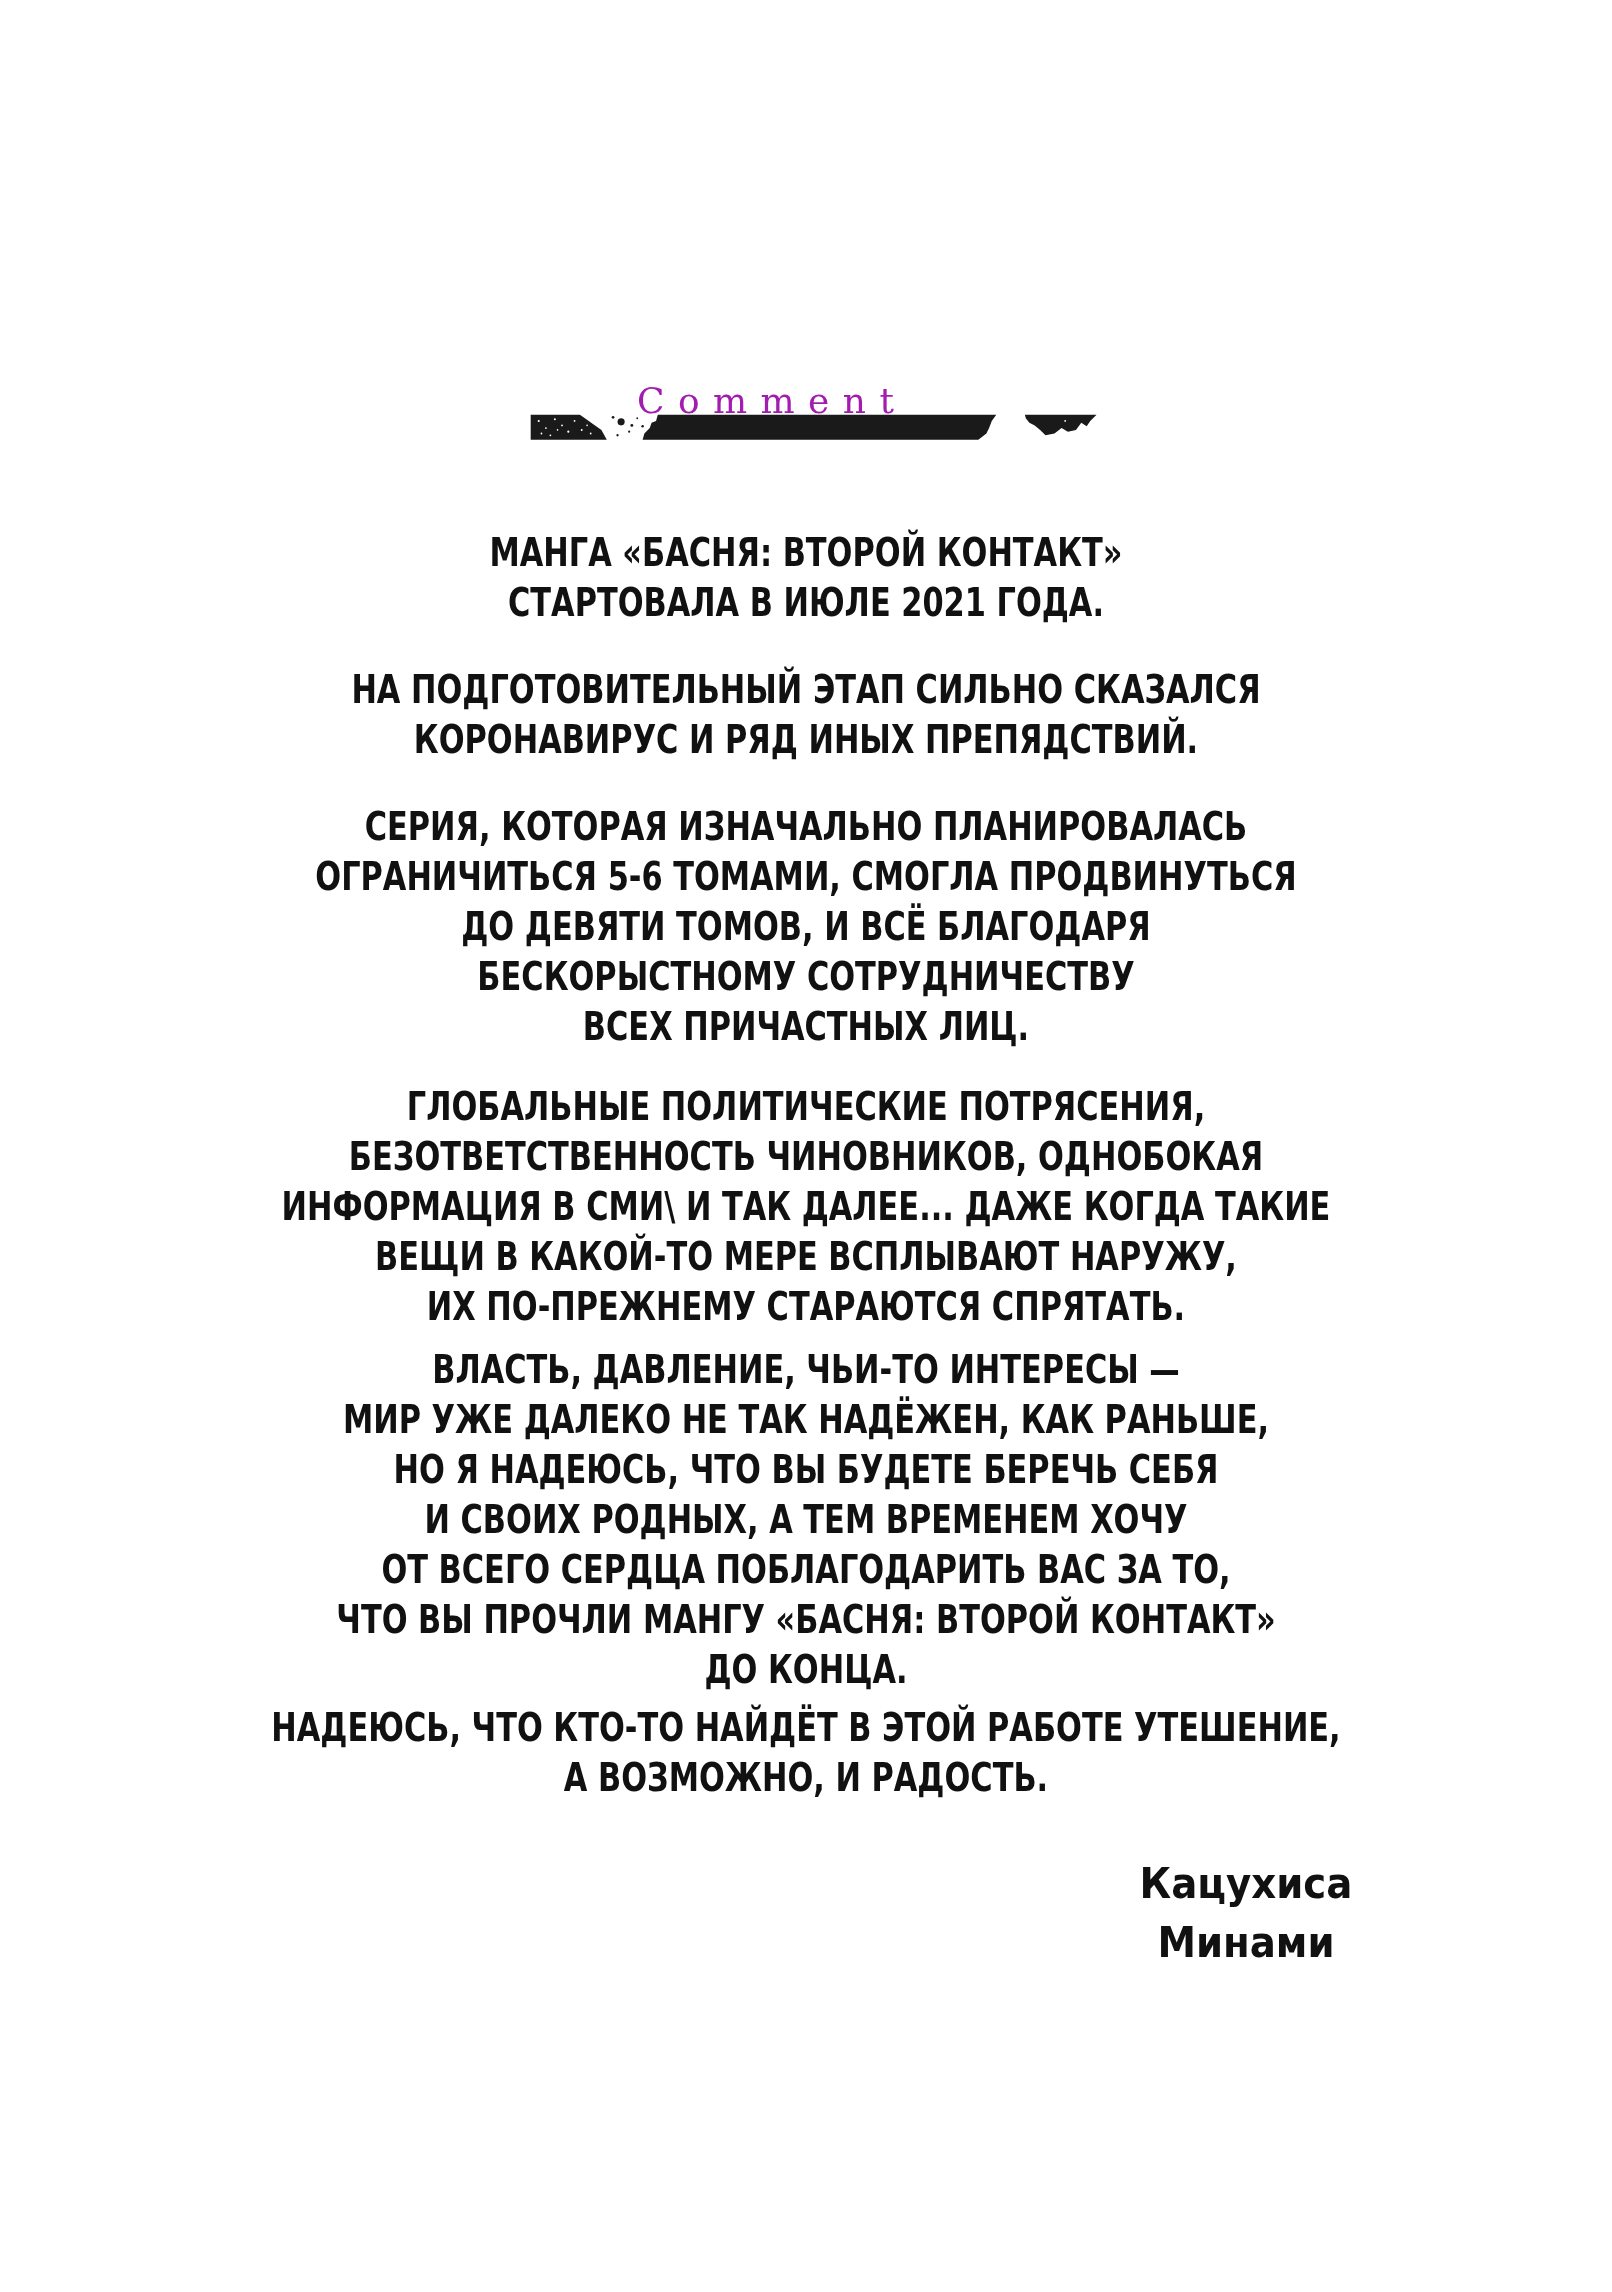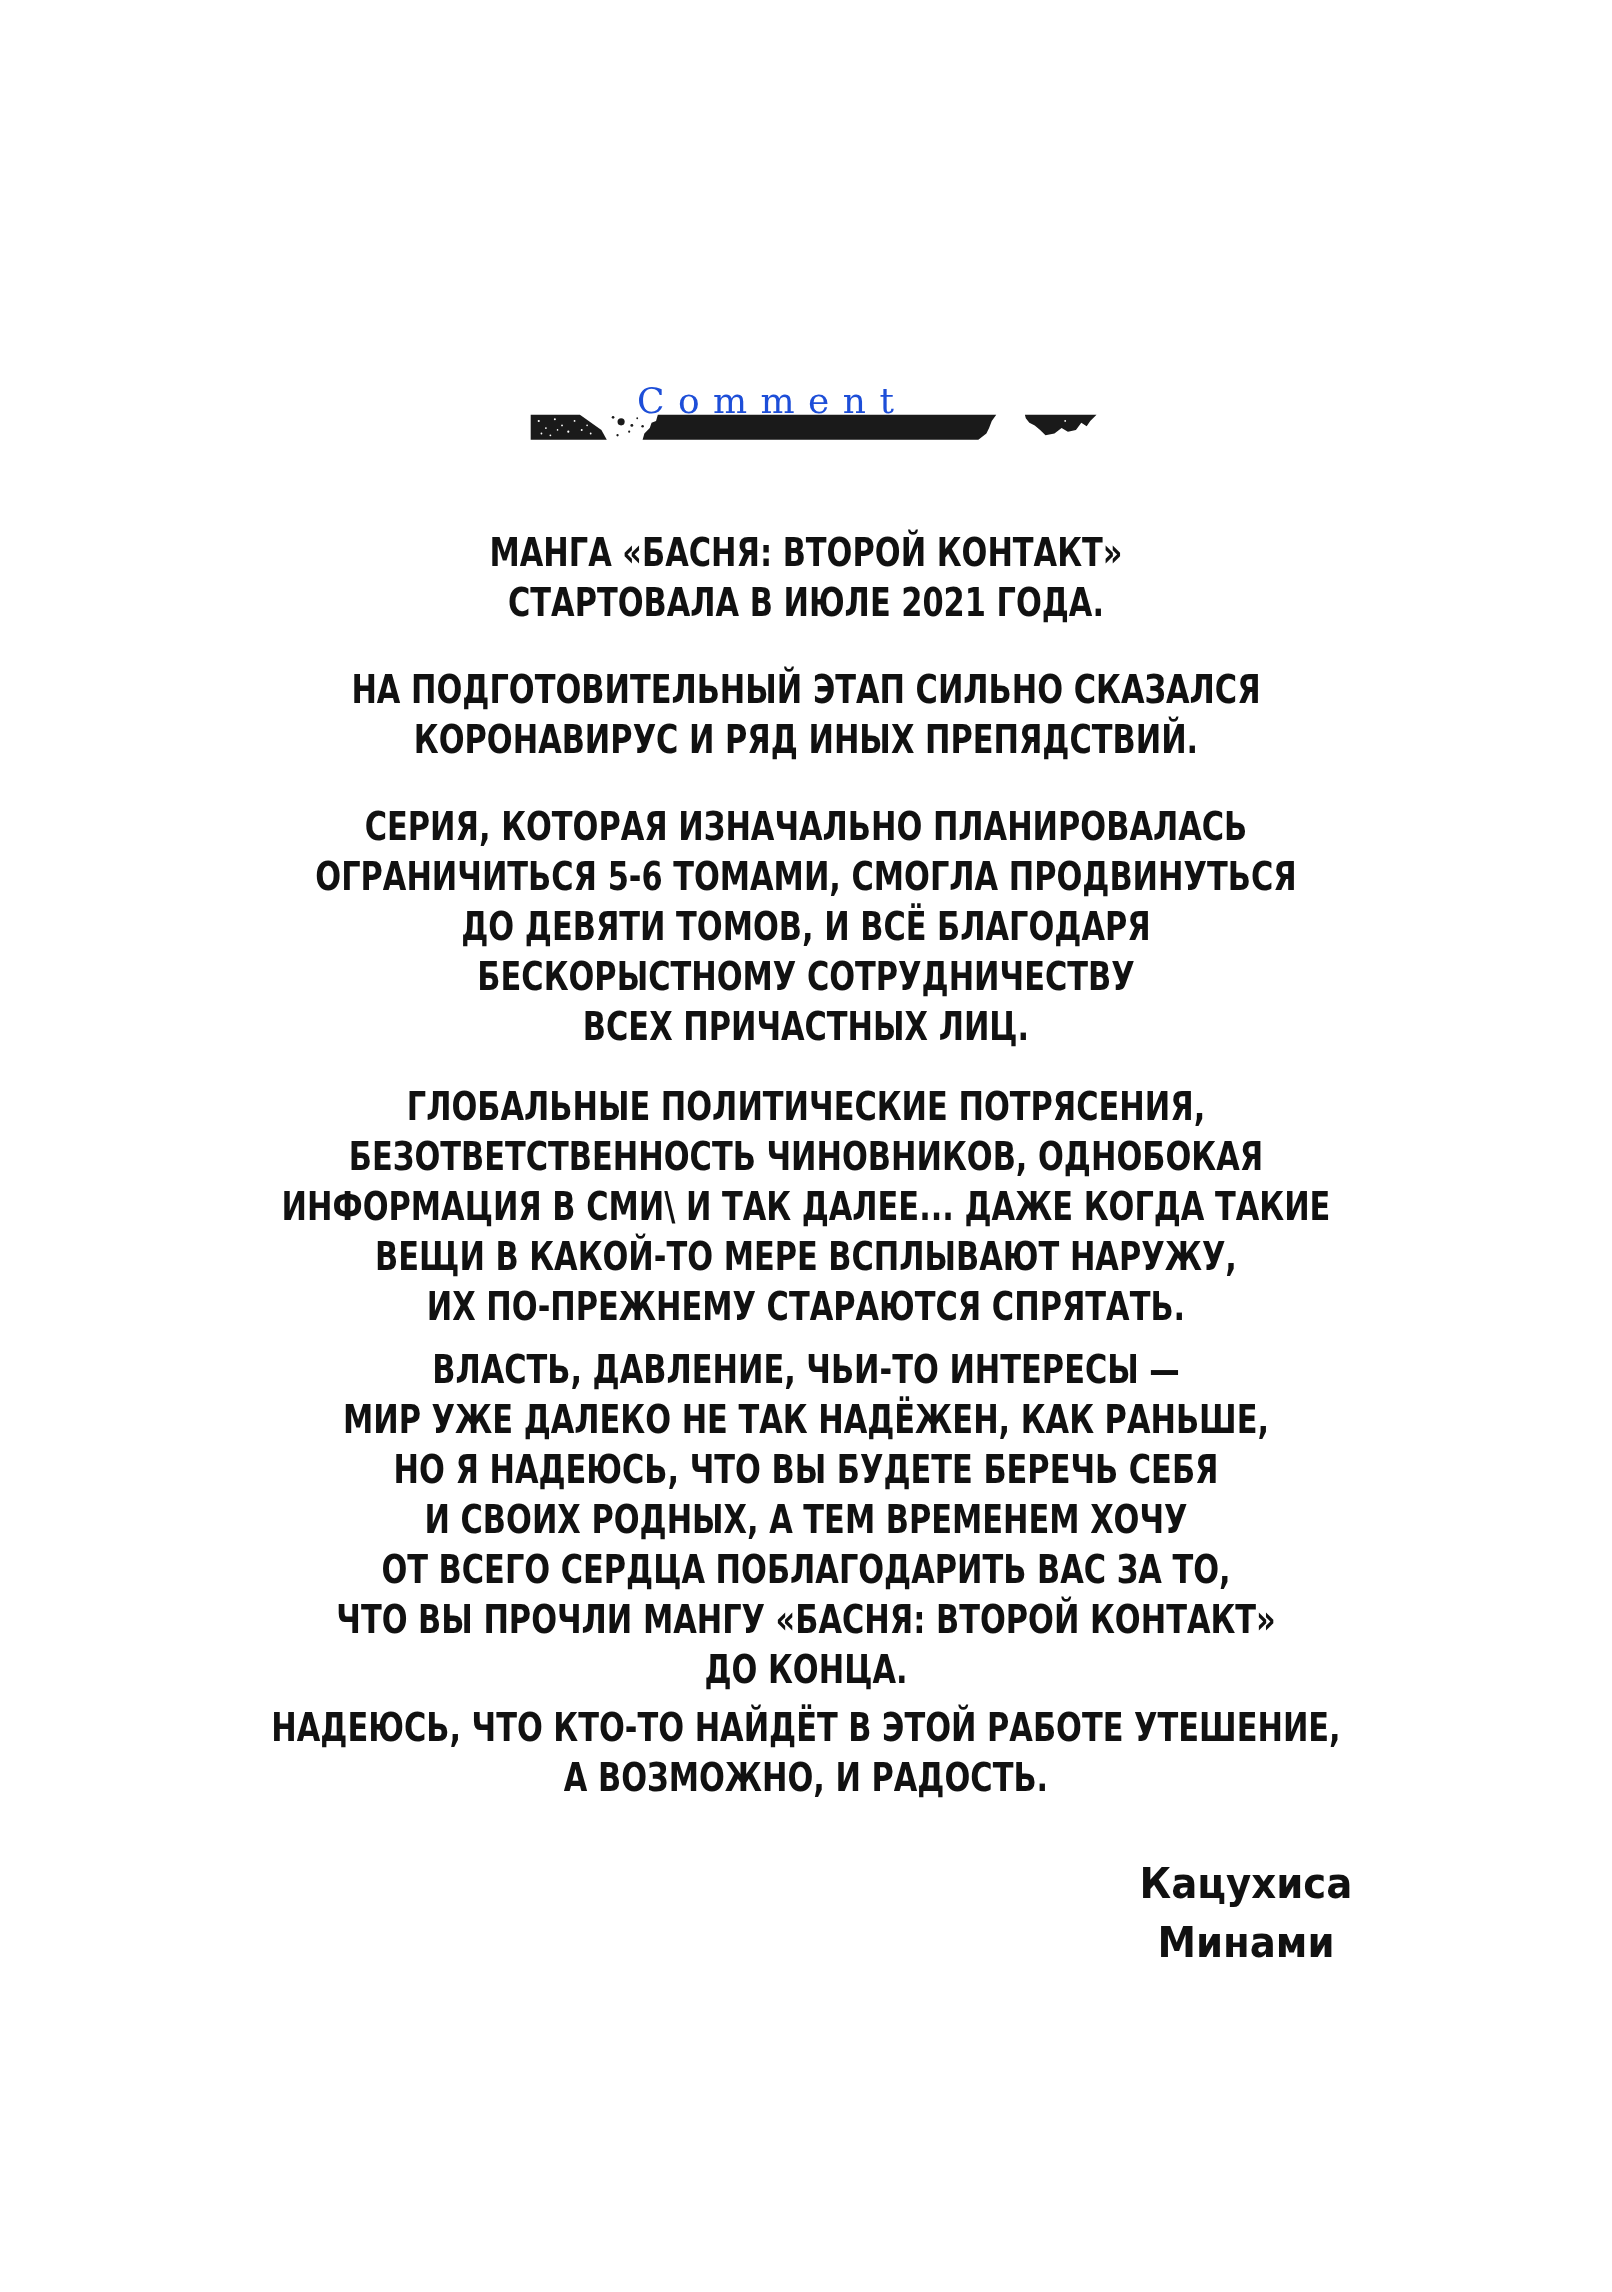--- a/index.html
+++ b/index.html
@@ -35,21 +35,21 @@
     width: 573px;
     height: 72px;
   }
   .header-title {
     position: absolute;
     left: 109px;
     top: 9px;
     font-family: "DejaVu Serif", "Liberation Serif", serif;
     font-size: 36px;
     letter-spacing: 13.4px;
-    color: #1d4ed8;
+    color: #a21caf;
     line-height: 32px;
     white-space: nowrap;
   }
   
   .body-text {
     position: absolute;
     left: 0;
     width: 1612px;
     text-align: center;
     font-family: "DejaVu Sans", "Liberation Sans", sans-serif;

